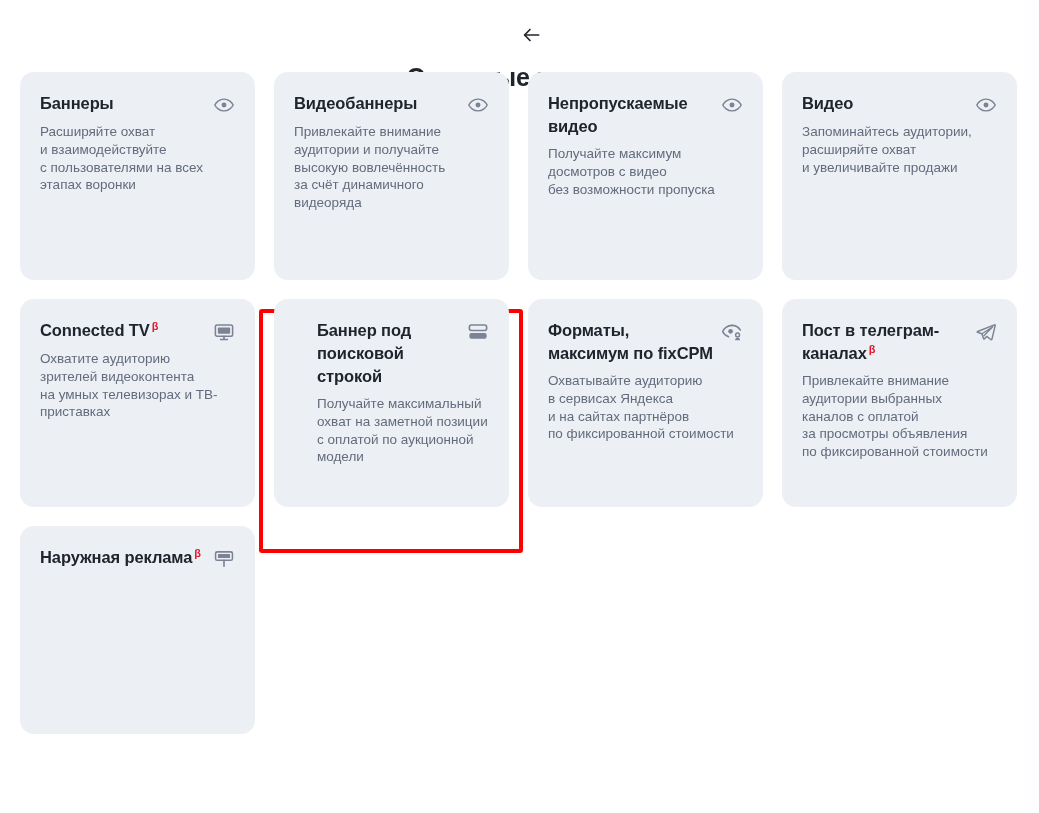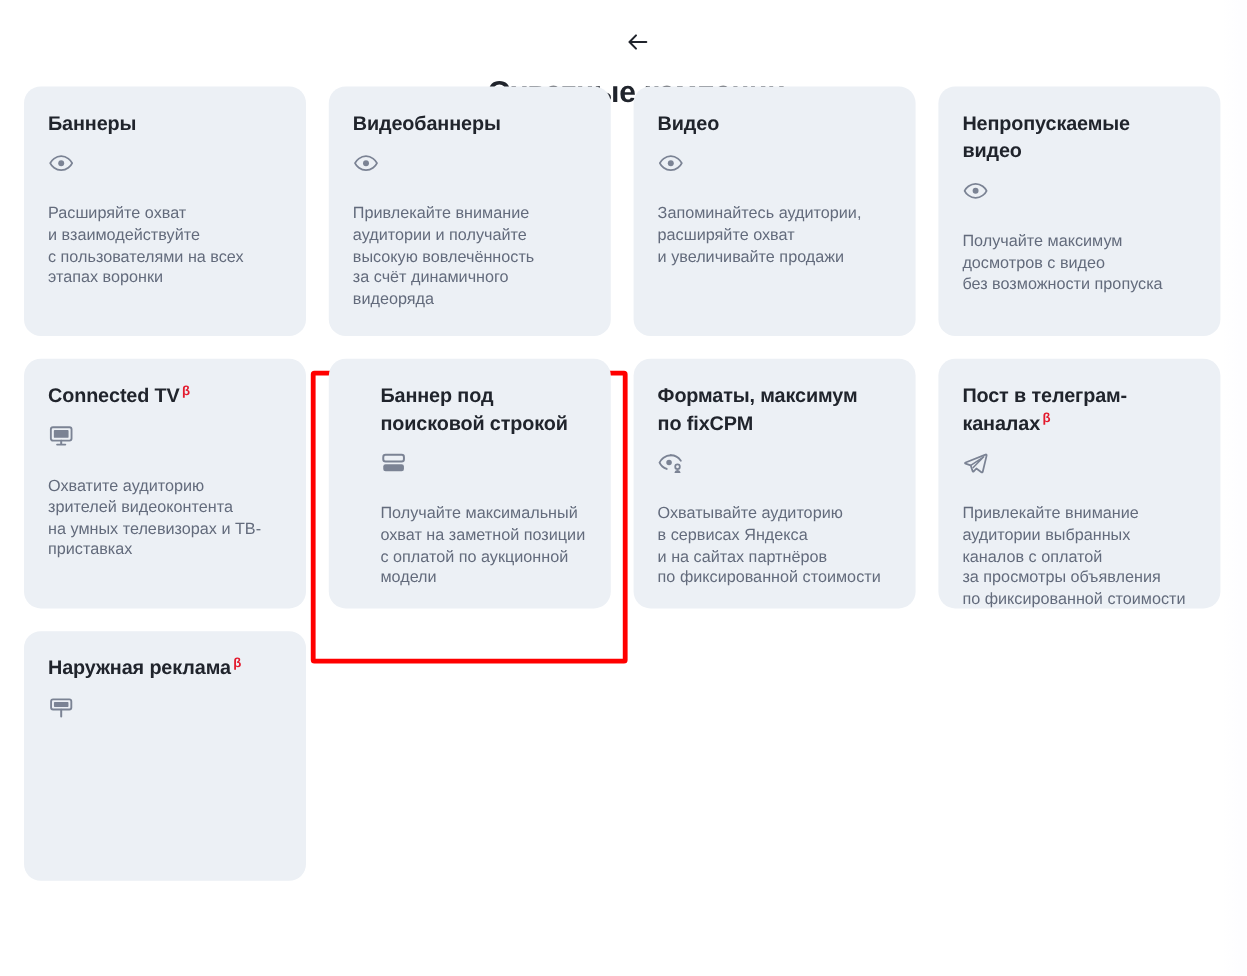--- a/index.html
+++ b/index.html
@@ -74,21 +74,20 @@
     border-radius: 14px;
     padding: 20px 20px 16px 20px;
     cursor: pointer;
     overflow: hidden;
   }
   .card-head {
     display: flex;
     align-items: flex-start;
     justify-content: space-between;
     gap: 8px;
-    flex-direction: column;
   }
   .card-title {
     font-size: 16.5px;
     line-height: 23px;
     font-weight: bold;
     color: #20242c;
     max-width: 168px;
     letter-spacing: -0.1px;
   }
   .beta {
@@ -104,21 +103,21 @@
     width: 22px;
     height: 22px;
     margin-top: 2px;
     color: #7b8394;
     display: flex;
     align-items: center;
     justify-content: center;
   }
   .card-icon svg { display: block; }
   .card-desc {
-    margin-top: 22px;
+    margin-top: 7px;
     font-size: 13.5px;
     line-height: 17.8px;
     color: #636b7c;
     max-width: 200px;
     white-space: pre-line;
   }
 
   
   .highlight-box {
     position: absolute;
@@ -195,45 +194,45 @@
           </div>
         </div>
         <div class="card-desc">Привлекайте внимание
 аудитории и получайте
 высокую вовлечённость
 за счёт динамичного
 видеоряда</div>
       </div>
       <div class="card">
         <div class="card-head">
+          <div class="card-title">Непропускаемые видео</div>
+          <div class="card-icon">
+            <svg width="22" height="22" viewBox="0 0 24 24" fill="none">
+              <path d="M12 5.6C6.9 5.6 3.2 9.4 2 12c1.2 2.6 4.9 6.4 10 6.4S20.8 14.6 22 12c-1.2-2.6-4.9-6.4-10-6.4z" stroke="currentColor" stroke-width="1.6" stroke-linejoin="round"></path>
+              <circle cx="12" cy="12" r="2.7" fill="currentColor"></circle>
+            </svg>
+          </div>
+        </div>
+        <div class="card-desc">Получайте максимум
+досмотров с видео
+без возможности пропуска</div>
+      </div>
+      <div class="card">
+        <div class="card-head">
           <div class="card-title">Видео</div>
           <div class="card-icon">
             <svg width="22" height="22" viewBox="0 0 24 24" fill="none">
               <path d="M12 5.6C6.9 5.6 3.2 9.4 2 12c1.2 2.6 4.9 6.4 10 6.4S20.8 14.6 22 12c-1.2-2.6-4.9-6.4-10-6.4z" stroke="currentColor" stroke-width="1.6" stroke-linejoin="round"></path>
               <circle cx="12" cy="12" r="2.7" fill="currentColor"></circle>
             </svg>
           </div>
         </div>
         <div class="card-desc">Запоминайтесь аудитории,
 расширяйте охват
 и увеличивайте продажи</div>
-      </div>
-      <div class="card">
-        <div class="card-head">
-          <div class="card-title">Непропускаемые видео</div>
-          <div class="card-icon">
-            <svg width="22" height="22" viewBox="0 0 24 24" fill="none">
-              <path d="M12 5.6C6.9 5.6 3.2 9.4 2 12c1.2 2.6 4.9 6.4 10 6.4S20.8 14.6 22 12c-1.2-2.6-4.9-6.4-10-6.4z" stroke="currentColor" stroke-width="1.6" stroke-linejoin="round"></path>
-              <circle cx="12" cy="12" r="2.7" fill="currentColor"></circle>
-            </svg>
-          </div>
-        </div>
-        <div class="card-desc">Получайте максимум
-досмотров с видео
-без возможности пропуска</div>
       </div>
       <div class="card">
         <div class="card-head">
           <div class="card-title">Connected TV<span class="beta">β</span></div>
           <div class="card-icon">
             <svg width="22" height="22" viewBox="0 0 24 24" fill="none">
               <rect x="2.6" y="4.4" width="18.8" height="12.2" rx="1.9" stroke="currentColor" stroke-width="1.7"></rect>
               <rect x="5.3" y="7" width="13.4" height="7" rx="0.8" fill="currentColor"></rect>
               <path d="M12 16.6v3.1" stroke="currentColor" stroke-width="1.8" stroke-linecap="round"></path>
               <path d="M8.3 20.2h7.4" stroke="currentColor" stroke-width="1.8" stroke-linecap="round"></path>

